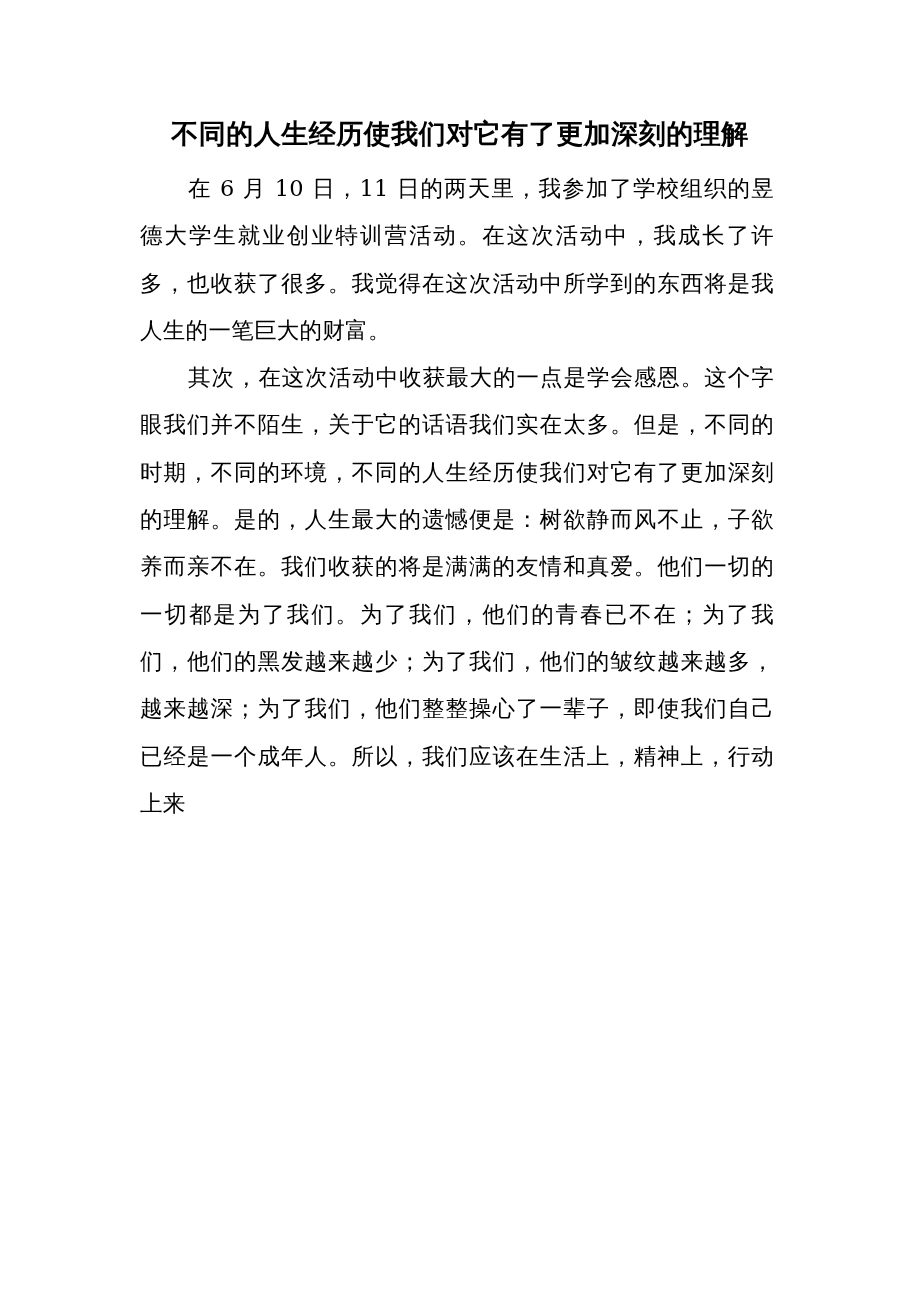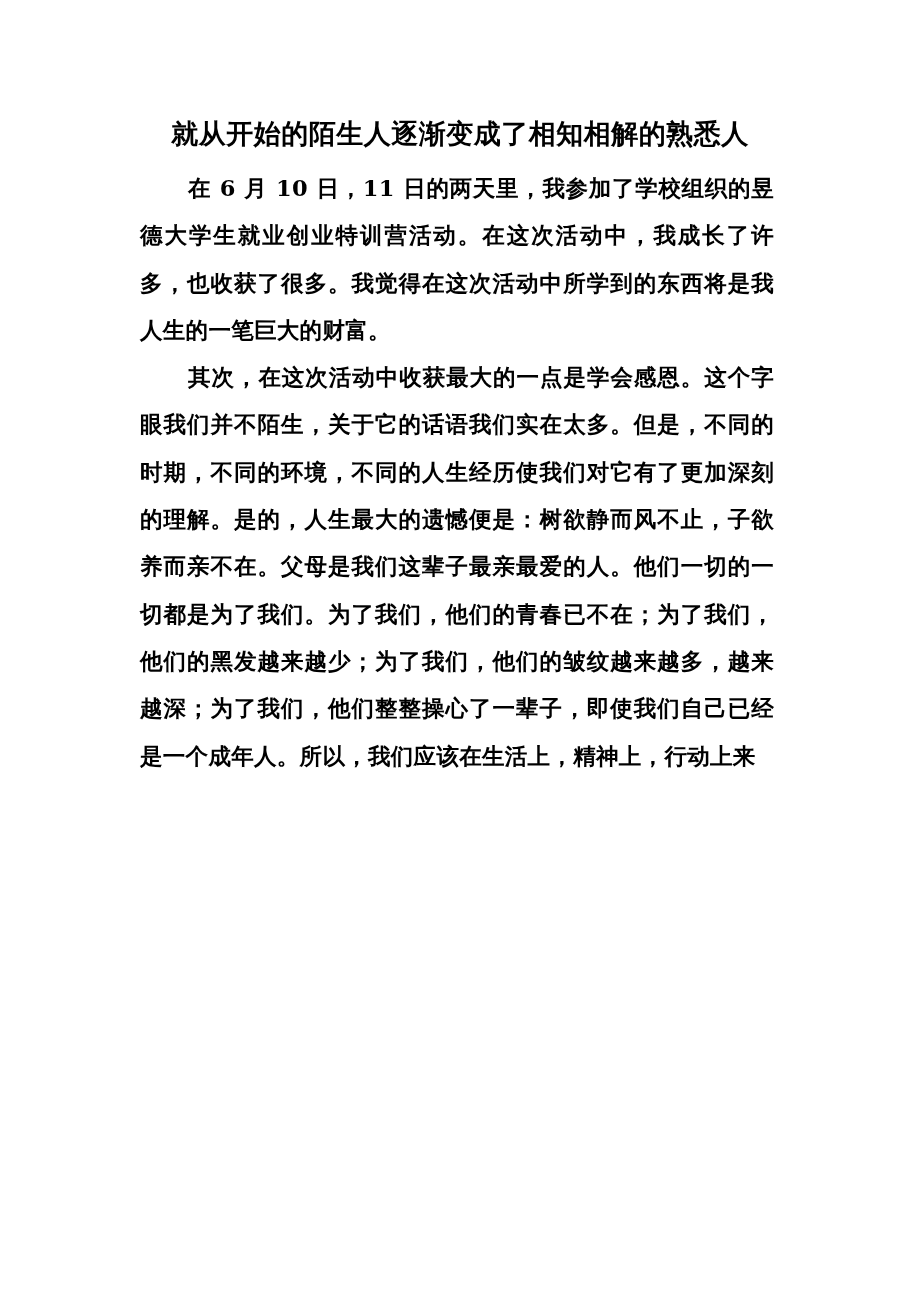--- a/index.html
+++ b/index.html
@@ -44,25 +44,24 @@
     }
     .para {
       margin: 0;
       font-size: 22.5px;
       line-height: 47.3px;
       text-indent: 48px;
       text-align: justify;
       text-justify: inter-character;
       word-break: break-all;
       letter-spacing: 0.3px;
-      font-weight: bold;
     }
   </style>
 </head>
 <body>
 
 <div class="page">
-  <h1 class="title">就从开始的陌生人逐渐变成了相知相解的熟悉人</h1>
+  <h1 class="title">不同的人生经历使我们对它有了更加深刻的理解</h1>
   <div class="body">
     <p class="para">在 6 月 10 日，11 日的两天里，我参加了学校组织的昱德大学生就业创业特训营活动。在这次活动中，我成长了许多，也收获了很多。我觉得在这次活动中所学到的东西将是我人生的一笔巨大的财富。</p>
-    <p class="para">其次，在这次活动中收获最大的一点是学会感恩。这个字眼我们并不陌生，关于它的话语我们实在太多。但是，不同的时期，不同的环境，不同的人生经历使我们对它有了更加深刻的理解。是的，人生最大的遗憾便是：树欲静而风不止，子欲养而亲不在。父母是我们这辈子最亲最爱的人。他们一切的一切都是为了我们。为了我们，他们的青春已不在；为了我们，他们的黑发越来越少；为了我们，他们的皱纹越来越多，越来越深；为了我们，他们整整操心了一辈子，即使我们自己已经是一个成年人。所以，我们应该在生活上，精神上，行动上来</p>
+    <p class="para">其次，在这次活动中收获最大的一点是学会感恩。这个字眼我们并不陌生，关于它的话语我们实在太多。但是，不同的时期，不同的环境，不同的人生经历使我们对它有了更加深刻的理解。是的，人生最大的遗憾便是：树欲静而风不止，子欲养而亲不在。我们收获的将是满满的友情和真爱。他们一切的一切都是为了我们。为了我们，他们的青春已不在；为了我们，他们的黑发越来越少；为了我们，他们的皱纹越来越多，越来越深；为了我们，他们整整操心了一辈子，即使我们自己已经是一个成年人。所以，我们应该在生活上，精神上，行动上来</p>
   </div>
 </div>
 
 </body></html>

